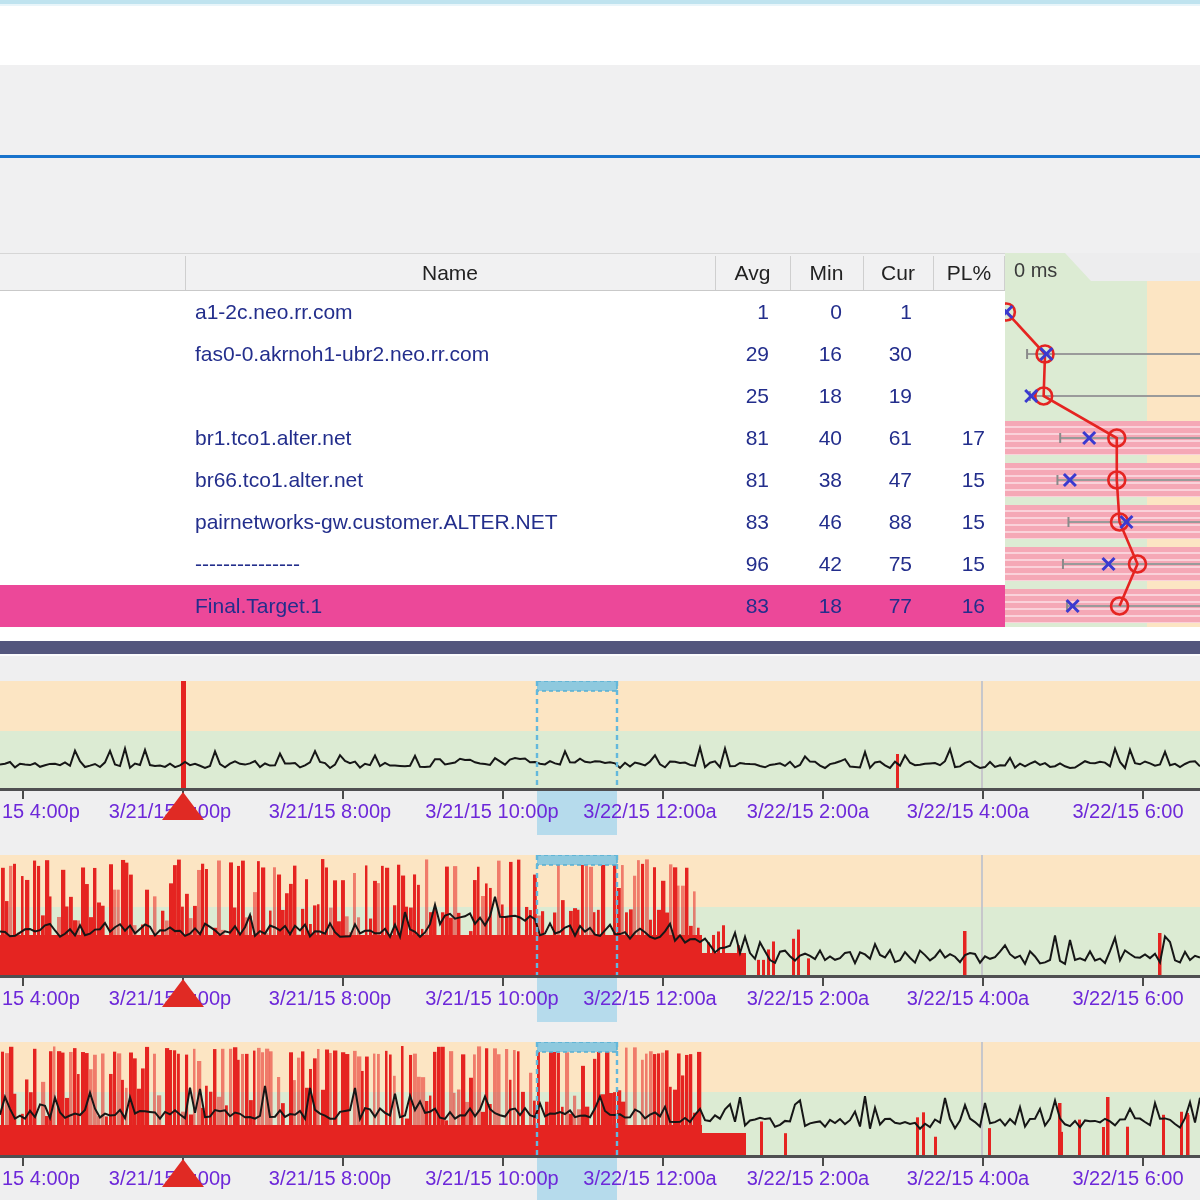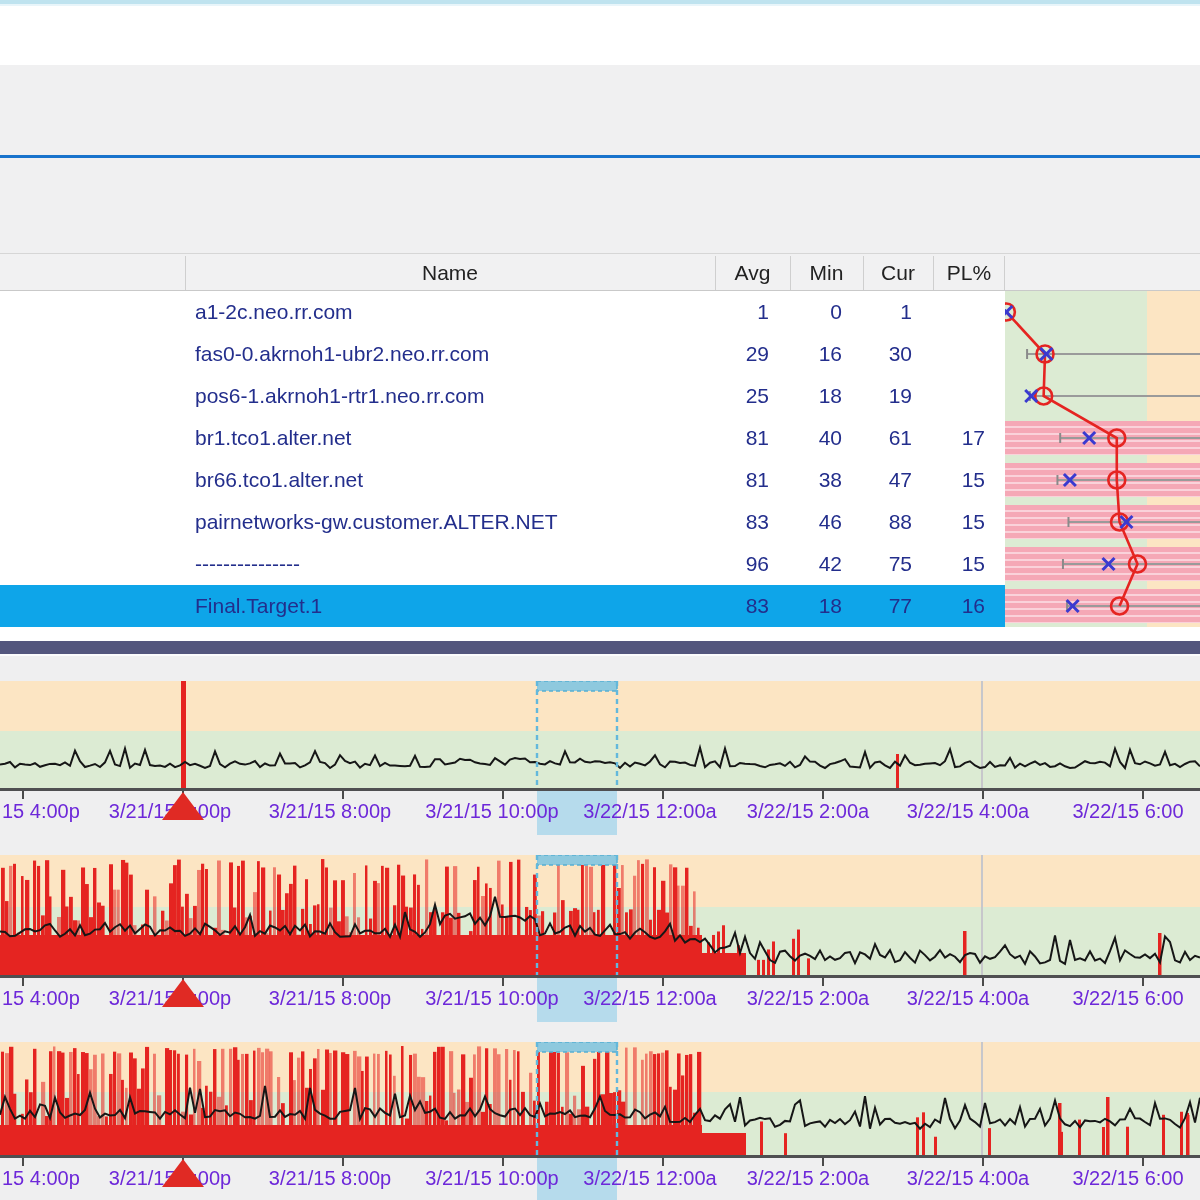--- a/index.html
+++ b/index.html
@@ -33,21 +33,21 @@
   .lbl-focus{left:1021px;}
 
   
   .table{position:absolute;left:0;top:253px;width:1200px;height:374px;background:#ffffff;}
   .thead{position:absolute;left:0;top:0;width:1200px;height:38px;background:#f1f1f2;
          border-top:1px solid #d6d6d6;border-bottom:1px solid #c9c9c9;box-sizing:border-box;}
   .th{position:absolute;top:0;height:38px;display:flex;align-items:center;justify-content:center;
       font-size:21px;color:#222;}
   .th-sep{position:absolute;top:2px;height:34px;width:1px;background:#cfcfcf;}
   .row{position:absolute;left:0;width:1154px;height:42px;}
-  .row.selected{background:#0ea5e9;text-decoration:underline;}
+  .row.selected{background:#ec4899;text-decoration:underline;}
   .cell-name{position:absolute;left:195px;top:0;height:42px;display:flex;align-items:center;
              font-size:21px;color:#232e8c;white-space:nowrap;}
   .cell-num{position:absolute;top:0;height:42px;display:flex;align-items:center;justify-content:flex-end;
             font-size:21px;color:#232e8c;}
   .gcol{position:absolute;left:1005px;top:38px;width:195px;height:336px;}
   .grow{position:absolute;left:0;width:195px;height:42px;background:linear-gradient(90deg,#dcebd3 0 142px,#fce5c3 142px 195px);}
   .pink{position:absolute;left:0;width:195px;height:34px;top:4px;
         background:repeating-linear-gradient(180deg,#f5a8b6 0 5px,#fad2da 5px 7px);}
   .ghead{position:absolute;left:1005px;top:0;width:195px;height:38px;background:#ededee;}
   .ghead .zero-ms{position:absolute;left:9px;top:6px;font-size:20px;color:#3b3b3b;}
@@ -111,37 +111,44 @@
       <div class="th" style="left:790px;width:73px;">Min</div>
       <div class="th" style="left:863px;width:70px;">Cur</div>
       <div class="th" style="left:933px;width:72px;">PL%</div>
       <div class="th-sep" style="left:185px;"></div>
         <div class="th-sep" style="left:715px;"></div>
       <div class="th-sep" style="left:790px;"></div>
         <div class="th-sep" style="left:863px;"></div>
       <div class="th-sep" style="left:933px;"></div>
         <div class="th-sep" style="left:1004px;"></div>
     </div>
+    <div class="ghead">
+      <svg width="195" height="38">
+        <polygon points="0,0 60,0 86,28 0,28" fill="#dcebd3"></polygon>
+        <rect x="0" y="28" width="142" height="10" fill="#dcebd3"></rect>
+        <rect x="142" y="28" width="53" height="10" fill="#fce5c3"></rect>
+      </svg>
+      <span class="zero-ms">0 ms</span>
+    </div>
     <div id="rows">
         <div class="row" style="top: 38px;">
           <span class="cell-name">a1-2c.neo.rr.com</span>
           <span class="cell-num" style="left:715px;width:54px;">1</span>
           <span class="cell-num" style="left:790px;width:52px;">0</span>
           <span class="cell-num" style="left:863px;width:49px;">1</span>
           <span class="cell-num" style="left:933px;width:52px;"></span>
         </div>
         <div class="row" style="top: 80px;">
           <span class="cell-name">fas0-0.akrnoh1-ubr2.neo.rr.com</span>
           <span class="cell-num" style="left:715px;width:54px;">29</span>
           <span class="cell-num" style="left:790px;width:52px;">16</span>
           <span class="cell-num" style="left:863px;width:49px;">30</span>
           <span class="cell-num" style="left:933px;width:52px;"></span>
         </div>
         <div class="row" style="top: 122px;">
-          <span class="cell-name">pos6-1.akrnoh1-rtr1.neo.rr.com</span>
           <span class="cell-num" style="left:715px;width:54px;">25</span>
           <span class="cell-num" style="left:790px;width:52px;">18</span>
           <span class="cell-num" style="left:863px;width:49px;">19</span>
           <span class="cell-num" style="left:933px;width:52px;"></span>
         </div>
         <div class="row" style="top: 164px;">
           <span class="cell-name">br1.tco1.alter.net</span>
           <span class="cell-num" style="left:715px;width:54px;">81</span>
           <span class="cell-num" style="left:790px;width:52px;">40</span>
           <span class="cell-num" style="left:863px;width:49px;">61</span>

